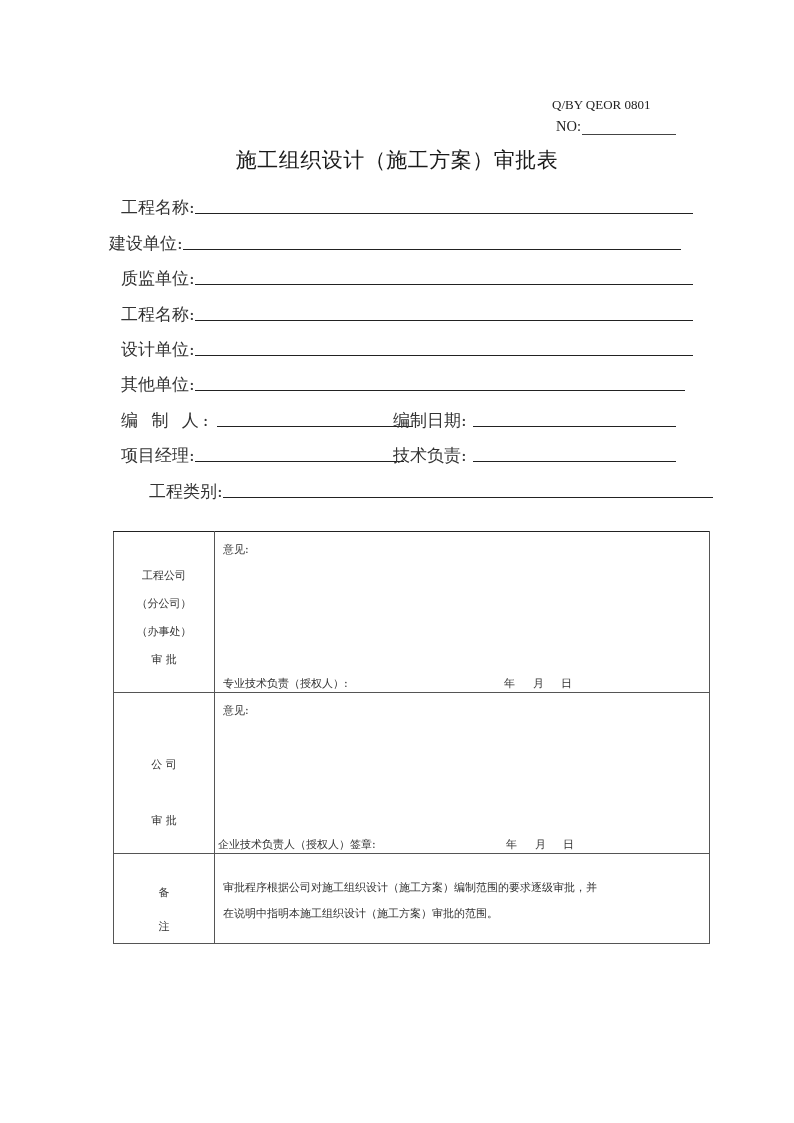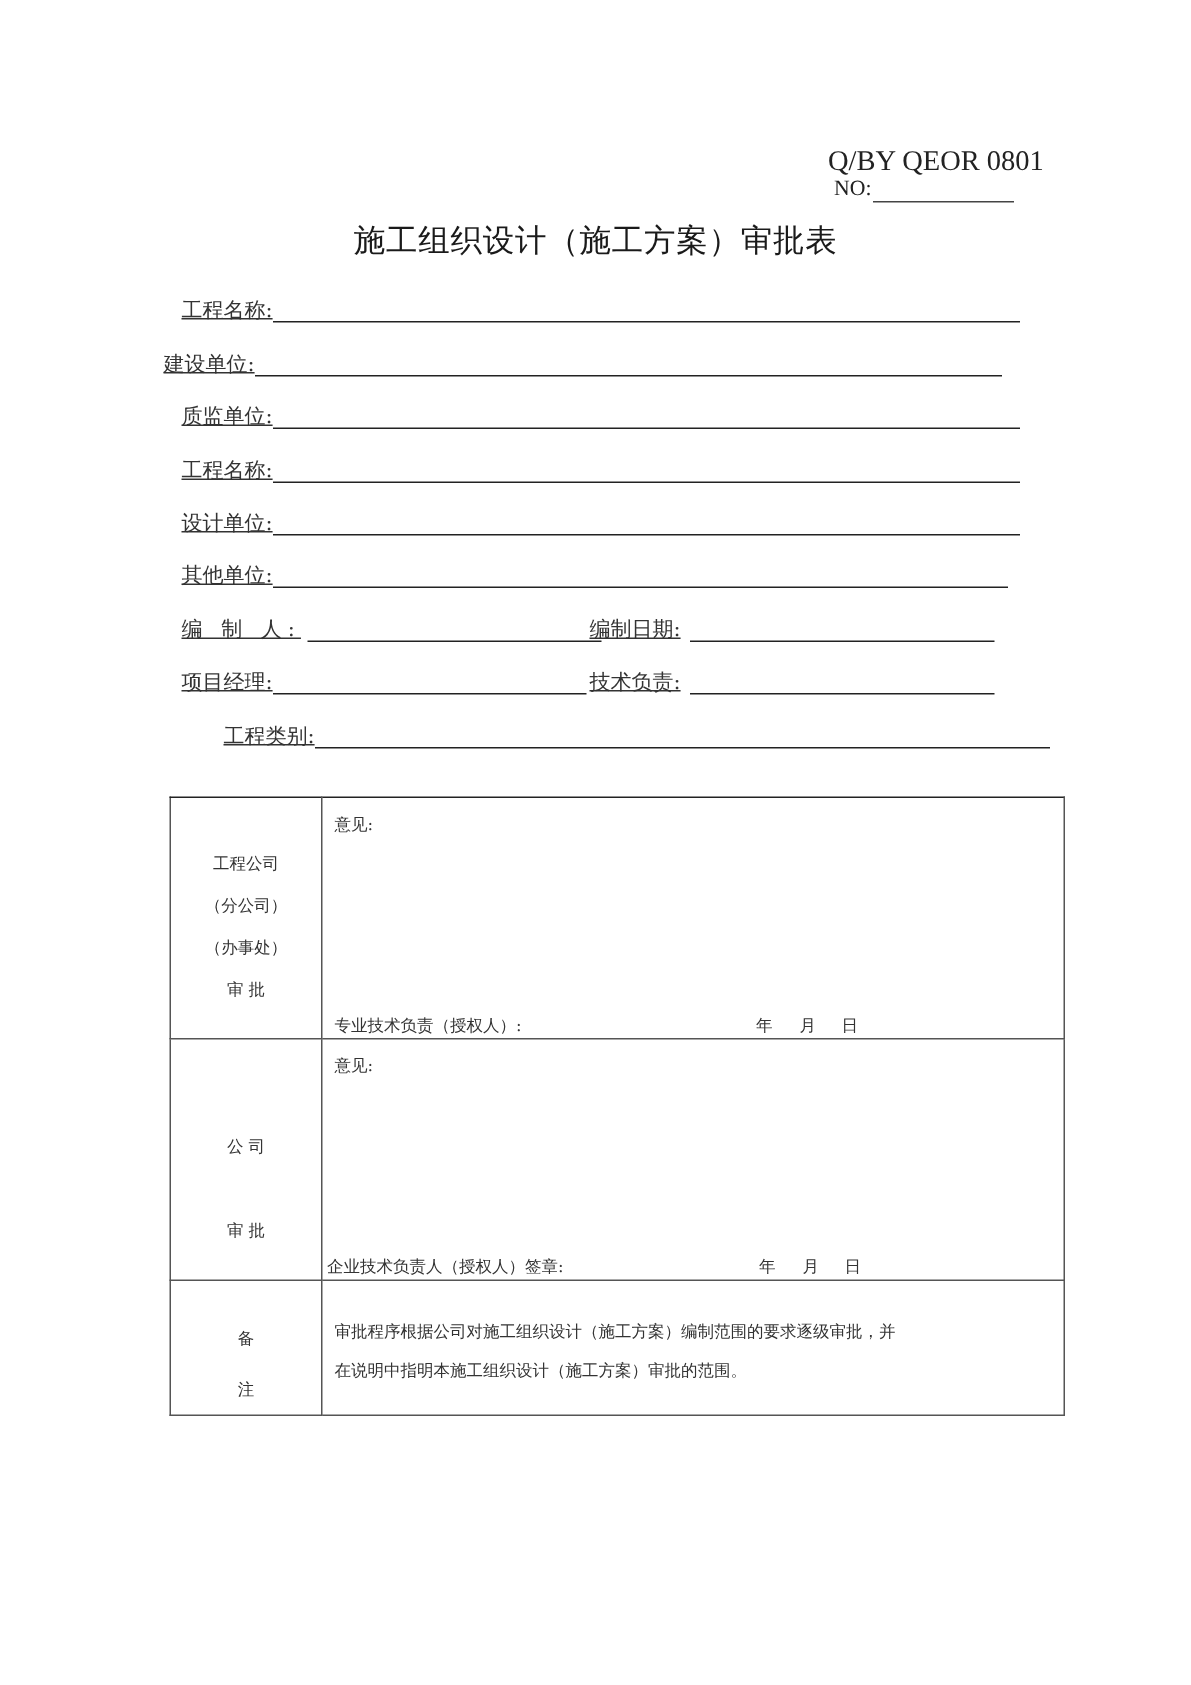--- a/index.html
+++ b/index.html
@@ -1,23 +1,23 @@
 <!DOCTYPE html>
 <html><head>
 <meta charset="utf-8">
 <style>
   html, body { margin:0; padding:0; background:#ffffff; }
   body { width:794px; height:1123px; position:relative; overflow:hidden;
          font-family:"DejaVu Serif","Liberation Serif",serif; color:#222; }
   .abs { position:absolute; }
-  .code { left:552px; top:97px; font-family:"Liberation Serif",serif; font-size:19px; color:#222; white-space:nowrap;text-align:center; }
+  .code { left:552px; top:97px; font-family:"Liberation Serif",serif; font-size:13px; color:#222; white-space:nowrap;text-align:center; }
   .no-row { left:556px; top:118px; font-family:"Liberation Serif",serif; font-size:14.5px; color:#222; white-space:nowrap; display:flex; align-items:flex-end; }
   .no-line { display:inline-block; width:94px; border-bottom:1px solid #444; height:16px; margin-left:1px; }
   .title { left:0; width:794px; top:146px; text-align:center; font-family:"DejaVu Sans","Liberation Sans",sans-serif; font-size:21px; color:#1a1a1a; letter-spacing:0.5px; }
-  .field { position:absolute; display:flex; align-items:center; font-size:14px; color:#333; white-space:nowrap;text-decoration:underline; }
+  .field { position:absolute; display:flex; align-items:flex-start; font-size:17px; color:#333; white-space:nowrap; }
   .field .lbl { line-height:16px; }
   .field .line { border-bottom:1px solid #222; height:14px; }
   table.approval { position:absolute; left:113px; top:531px; width:597px; border-collapse:collapse; table-layout:fixed; }
   table.approval td { border:1.5px solid #555; padding:0; vertical-align:top; font-size:11px; color:#333; }
   table.approval tr:first-child td { border-top:1.5px solid #222; }
   td.left-cell { width:100px; text-align:center; position:relative; }
   td.right-cell { position:relative; }
   .stack { position:absolute; left:0; right:0; text-align:center; line-height:28px; }
   .t { position:absolute; white-space:nowrap; }
 </style>

